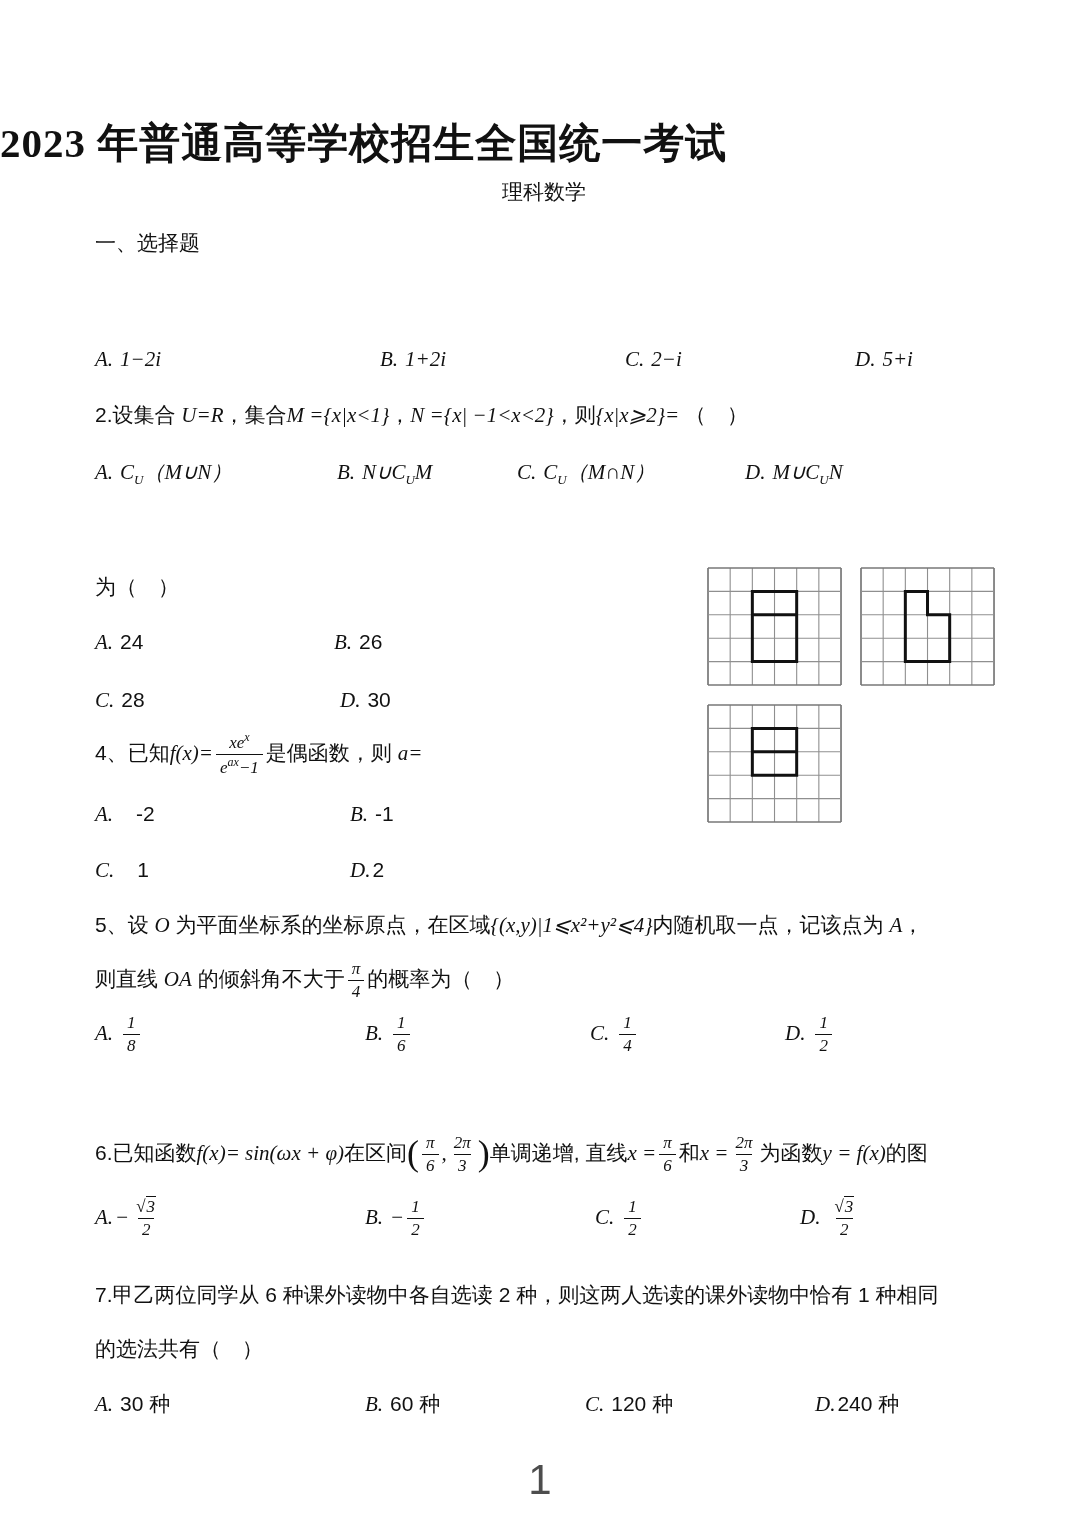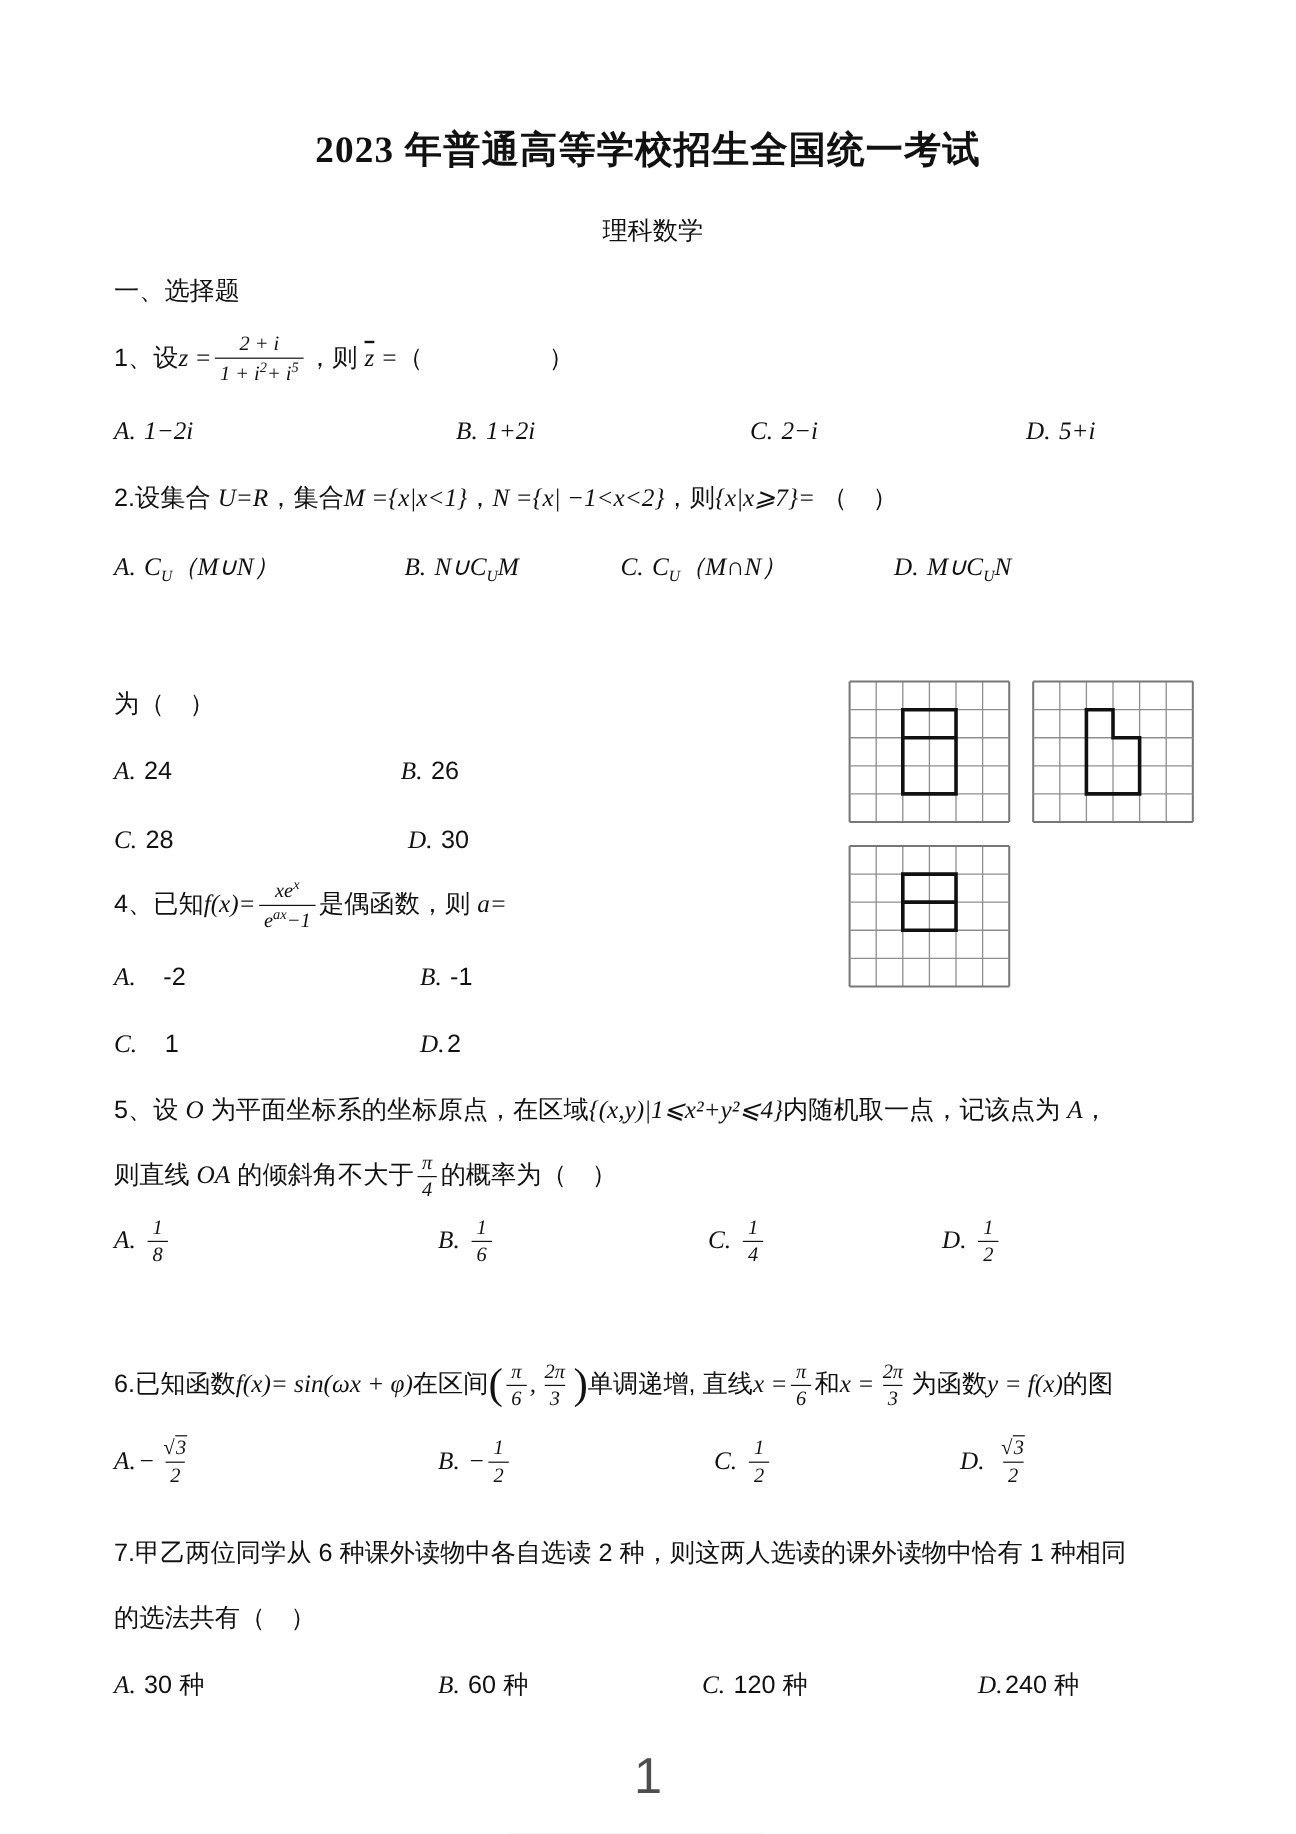--- a/index.html
+++ b/index.html
@@ -1,22 +1,22 @@
 <!DOCTYPE html>
 <html><head>
 <meta charset="utf-8">
 <style>
   html,body{margin:0;padding:0;background:#e8e8e8;}
   .page{
     position:relative;width:1080px;height:1528px;background:#ffffff;
     font-family:"Liberation Sans",sans-serif;color:#111;overflow:hidden;margin:0 auto;
   }
   .title{
-    position:absolute;top:104px;left:0;width:100%;text-align:center;
-    font-size:31px;font-weight:600;font-family:"Liberation Serif",serif;letter-spacing:1px;
+    position:absolute;top:116px;left:0;width:100%;
+    font-size:41px;font-weight:600;font-family:"Liberation Serif",serif;letter-spacing:1px;
   }
   .subtitle{position:absolute;top:178px;left:4px;width:100%;text-align:center;font-size:21px;}
   .line{position:absolute;left:95px;font-size:21px;white-space:nowrap;line-height:30px;}
   .row{position:absolute;left:0;top:0;width:100%;font-size:21px;line-height:28px;}
   .opt{position:absolute;white-space:nowrap;}
   .lbl{font-family:"Liberation Serif",serif;font-style:italic;margin-right:7px;}
   .math{font-family:"Liberation Serif",serif;font-style:italic;}
   .cn{font-style:normal;}
   .frac{
     display:inline-flex;flex-direction:column;align-items:center;vertical-align:middle;
@@ -42,35 +42,29 @@
 </style>
 </head>
 <body>
 
 <div class="page">
 
   <div class="title">2023 年普通高等学校招生全国统一考试</div>
   <div class="subtitle">理科数学</div>
   <div class="line cn" style="top:228px">一、选择题</div>
 
-  <div class="line" style="top:276px">
-    <span class="cn">1、设</span><span class="math">z =</span><span class="frac">
-        <span class="num">2 + i</span>
-        <span class="den"><span>1 + i</span><sup>2</sup><span>+ i</span><sup>5</sup></span>
-      </span><span class="cn">，则 </span><span class="math zbar">z</span><span class="math"> =</span><span class="cn">（　　　　　）</span>
-  </div>
   <div class="row" style="top:345px">
     <span class="opt" style="left:95px"><span class="lbl">A.</span><span class="math">1−2i</span></span>
     <span class="opt" style="left:380px"><span class="lbl">B.</span><span class="math">1+2i</span></span>
     <span class="opt" style="left:625px"><span class="lbl">C.</span><span class="math">2−i</span></span>
     <span class="opt" style="left:855px"><span class="lbl">D.</span><span class="math">5+i</span></span>
   </div>
 
   <div class="line" style="top:400px">
-    <span class="cn">2.设集合 </span><span class="math">U=R</span><span class="cn">，集合</span><span class="math">M ={x|x&lt;1}</span><span class="cn">，</span><span class="math">N ={x| −1&lt;x&lt;2}</span><span class="cn">，则</span><span class="math">{x|x⩾7}=</span><span class="cn"> （　）</span>
+    <span class="cn">2.设集合 </span><span class="math">U=R</span><span class="cn">，集合</span><span class="math">M ={x|x&lt;1}</span><span class="cn">，</span><span class="math">N ={x| −1&lt;x&lt;2}</span><span class="cn">，则</span><span class="math">{x|x⩾2}=</span><span class="cn"> （　）</span>
   </div>
   <div class="row" style="top:458px">
     <span class="opt" style="left:95px"><span class="lbl">A.</span><span class="math"><span>C</span><sub>U</sub><span>（M∪N）</span></span></span>
     <span class="opt" style="left:337px"><span class="lbl">B.</span><span class="math"><span>N∪C</span><sub>U</sub><span>M</span></span></span>
     <span class="opt" style="left:517px"><span class="lbl">C.</span><span class="math"><span>C</span><sub>U</sub><span>（M∩N）</span></span></span>
     <span class="opt" style="left:745px"><span class="lbl">D.</span><span class="math"><span>M∪C</span><sub>U</sub><span>N</span></span></span>
   </div>
 
   <div class="line cn" style="top:572px">为（　）</div>
   <div class="row" style="top:628px">

